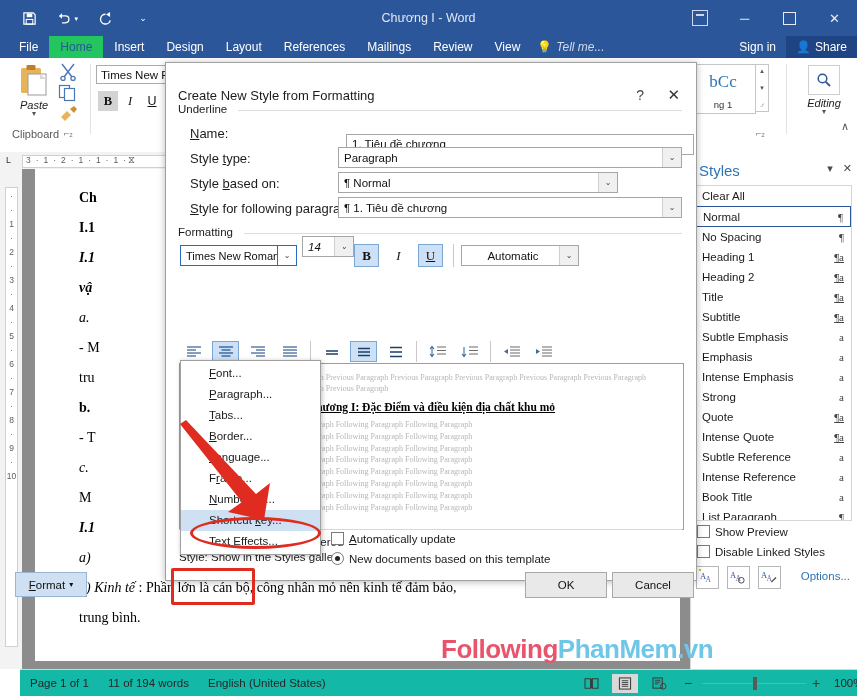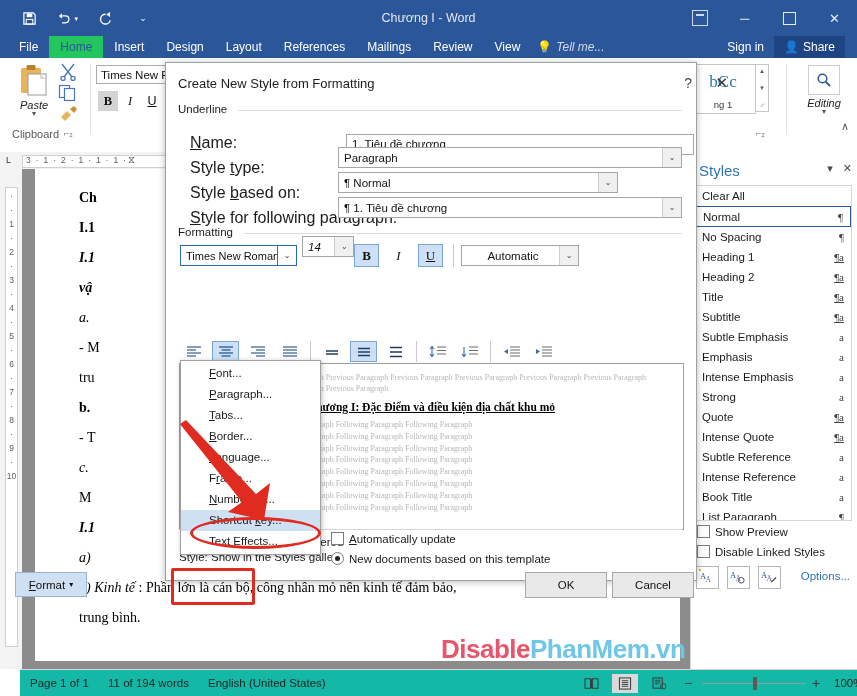--- a/index.html
+++ b/index.html
@@ -18,21 +18,21 @@
   .win-ctrls div{width:45px;height:36px;display:flex;align-items:center;justify-content:center;color:#e7ecf5;font-size:13px;}
   .ribbon-icon-box{width:14px;height:14px;border:1.2px solid #cfd9ea;position:relative;}
   .ribbon-icon-box:after{content:"";position:absolute;left:3px;top:3px;width:8px;height:2px;background:#cfd9ea;}
 
   
   .tabbar{position:absolute;left:0;top:36px;width:857px;height:22px;background:#2b579a;}
   .tabs{position:absolute;left:8px;top:0;height:22px;display:flex;align-items:stretch;}
   .tab{padding:0 11px;height:22px;line-height:22px;color:#fff;font-size:12px;white-space:nowrap;}
   .tab.active{background:#22c55e;color:#2b579a;}
   .tellme{color:#cfd9e9;padding-left:6px;display:flex;align-items:center;gap:4px;height:22px;font-size:12px;font-style:italic;}
-  .right-tabs{position:absolute;right:12px;top:0;height:22px;display:flex;align-items:center;}
+  .right-tabs{position:absolute;right:0;top:0;height:22px;display:flex;align-items:center;}
   .signin{color:#fff;font-size:12px;padding:0 10px;height:22px;line-height:22px;}
   .share{background:#1e4483;color:#fff;font-size:12px;padding:0 10px;height:22px;line-height:22px;display:flex;align-items:center;gap:4px;}
 
   
   .ribbon{position:absolute;left:0;top:58px;width:857px;height:94px;background:#fff;border-bottom:1px solid #d4d4d4;}
   .rb-group{position:absolute;top:0;height:80px;}
   .rb-sep{position:absolute;top:6px;width:1px;height:70px;background:#e3e3e3;}
   .rb-caption{position:absolute;bottom:-2px;font-size:11px;color:#5a5a5a;}
   .paste-ic{width:30px;height:32px;}
   .paste-lbl{font-size:11px;color:#1c1c1c;text-align:center;font-style:italic;}
@@ -85,27 +85,27 @@
   .status{position:absolute;left:0;top:669px;width:857px;height:27px;background:#14b8a6;border-top:1px solid #d7d7d7;margin-left:20px;}
   .st-txt{position:absolute;top:7px;font-size:11.5px;color:#262626;}
   .st-ic{position:absolute;top:4px;width:26px;height:19px;display:flex;align-items:center;justify-content:center;font-size:12px;color:#3a3a3a;}
   .st-ic.on{background:#d9d9d9;}
   .zoom-line{position:absolute;top:13px;height:1px;background:#9a9a9a;}
   .zoom-knob{position:absolute;top:7px;width:4px;height:13px;background:#5a5a5a;}
   .zoom-pm{position:absolute;top:5px;font-size:14px;color:#3a3a3a;}
 
   
   .dlg{position:absolute;left:165px;top:62px;width:530px;height:517px;background:#fff;border:1px solid #a0a0a0;box-shadow:0 1px 7px rgba(0,0,0,.28);}
-  .dlg-title{position:absolute;left:0;top:4px;width:100%;height:34px;padding-left:48px;}
+  .dlg-title{position:absolute;left:0;top:16px;width:100%;height:34px;}
   .dlg-title .t{position:absolute;left:12px;top:9px;font-size:13px;color:#1c1c1c;}
   .dlg-q{position:absolute;right:52px;top:8px;font-size:14px;color:#444;}
   .dlg-x{position:absolute;right:16px;top:7px;font-size:15px;color:#333;}
   .grp{position:absolute;font-size:11.5px;color:#1c1c1c;}
   .grp-line{position:absolute;height:1px;background:#dcdcdc;}
-  .lbl{position:absolute;font-size:16px;color:#1c1c1c;margin-top:8px;}
+  .lbl{position:absolute;font-size:13px;color:#1c1c1c;}
   .u{text-decoration:underline;}
   .inp{position:absolute;border:1px solid #a6a6a6;background:#fff;height:21px;font-size:11.5px;line-height:21px;padding-left:5px;color:#111;box-sizing:border-box;}
   .cmb{position:absolute;border:1px solid #a6a6a6;background:#fff;height:21px;font-size:11.5px;line-height:21px;padding-left:5px;color:#111;box-sizing:border-box;}
   .cmb .ar{position:absolute;right:0;top:0;width:18px;height:19px;background:#f0f0f0;border-left:1px solid #cfcfcf;display:flex;align-items:center;justify-content:center;font-size:8px;color:#444;}
   .fmt-btn{position:absolute;width:25px;height:23px;border:1px solid transparent;display:flex;align-items:center;justify-content:center;font-size:13px;color:#111;box-sizing:border-box;}
   .fmt-btn.act{background:#cde0f5;border-color:#7aa7d4;}
   .al-btn{position:absolute;width:27px;height:21px;display:flex;align-items:center;justify-content:center;box-sizing:border-box;}
   .al-btn.act{background:#cde0f5;border:1px solid #7aa7d4;}
   .vsep{position:absolute;width:1px;background:#c9c9c9;}
   .preview{position:absolute;left:13px;top:300px;width:503px;height:165px;border:1px solid #9e9e9e;background:#fff;overflow:hidden;}
@@ -625,14 +625,14 @@
       </svg>
   </div>
   <div class="zoom-pm" style="left:664px;">−</div>
   <div class="zoom-line" style="left:682px;width:104px;"></div>
   <div class="zoom-knob" style="left:733px;"></div>
   <div class="zoom-pm" style="left:792px;">+</div>
   <div class="st-txt" style="left:814px;">100%</div>
 </div>
 
 <div class="wm">
-  <span class="p">Disable</span><span class="b">PhanMem</span><span class="b">.vn</span>
+  <span class="p">Following</span><span class="b">PhanMem</span><span class="b">.vn</span>
 </div>
 
 </body></html>

